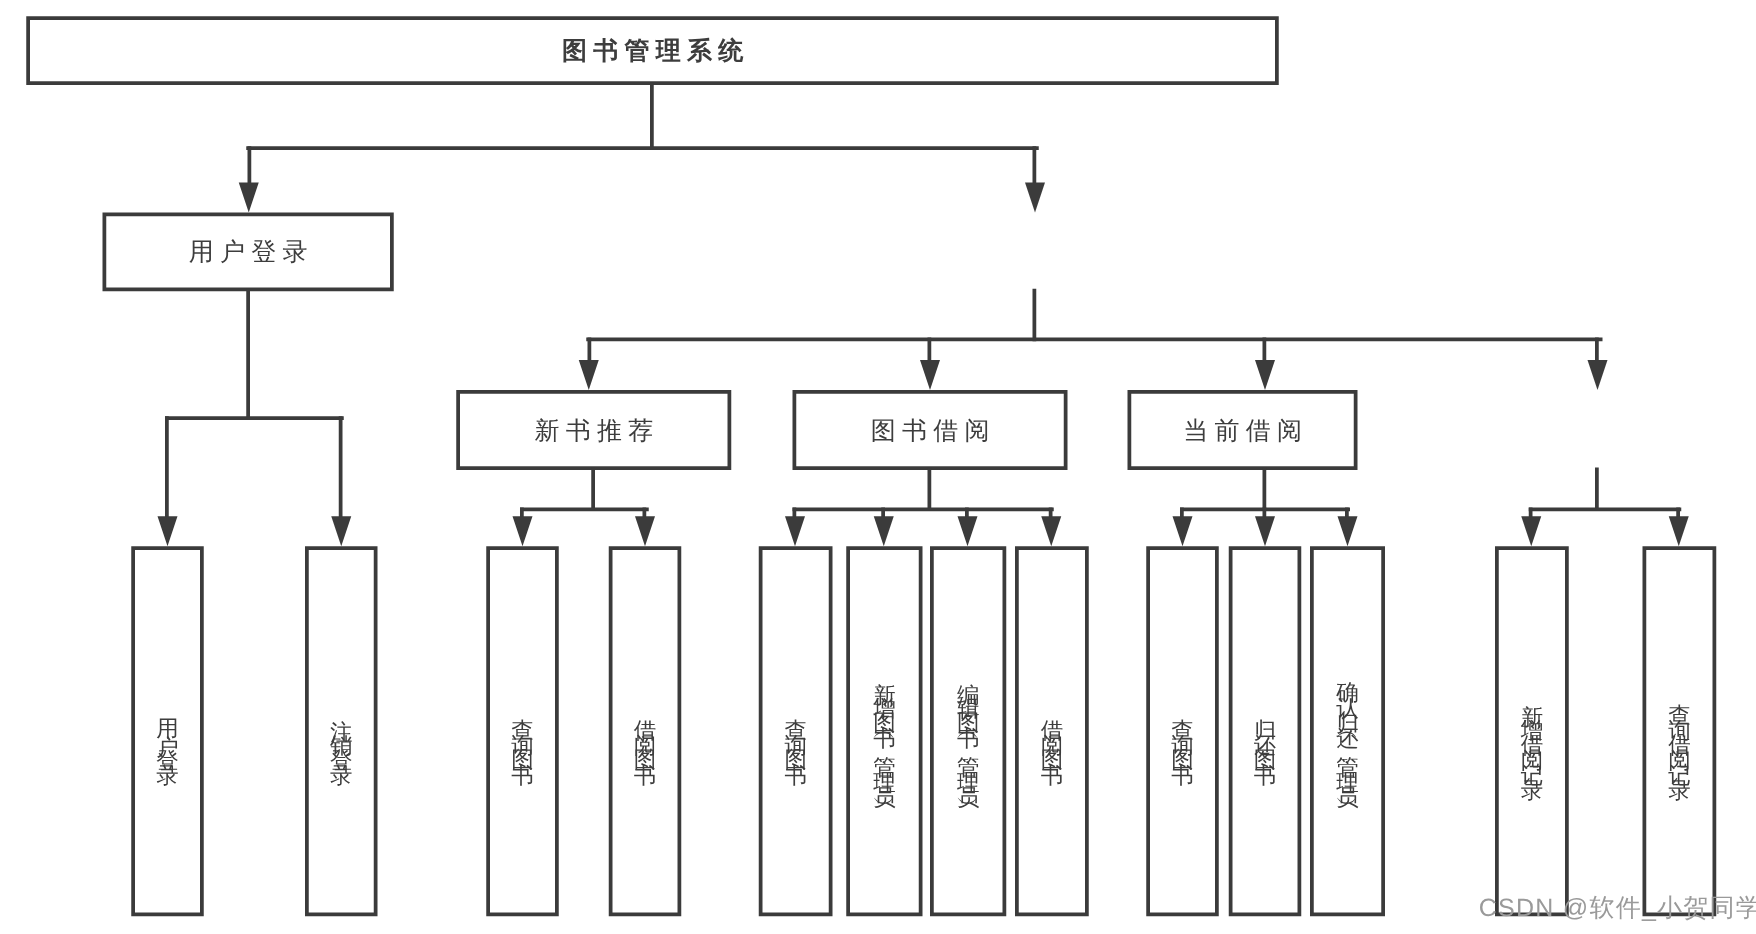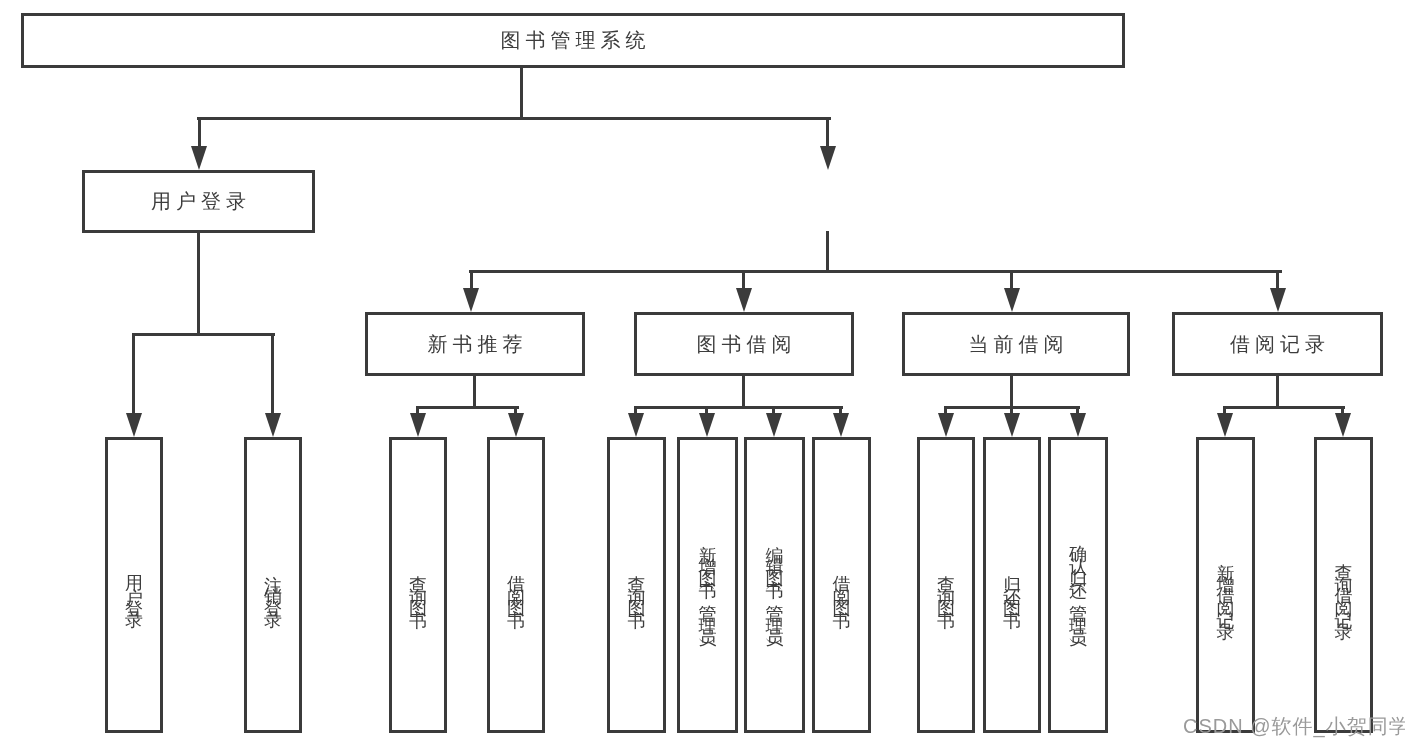--- a/index.html
+++ b/index.html
@@ -49,21 +49,21 @@
     letter-spacing:1px;
     color:#9a9a9a;
     white-space:nowrap;
   }
 </style>
 </head>
 <body>
 
 <div id="canvas">
 
-  <div class="box hnode" style="left:21px;top:13px;width:1104px;height:55px;">图书管理系统</div>
+  <div class="box hnode" style="left:21px;top:13px;width:1002px;height:55px;font-weight:bold;">图书管理系统</div>
 
   <div class="vl" style="left:520px;top:66px;height:52px;"></div>
   <div class="hl" style="left:197px;top:117px;width:634px;"></div>
   <div class="vl" style="left:198px;top:117px;height:32px;"></div>
   <div class="ar" style="left:191px;top:146px;"></div>
   <div class="vl" style="left:826px;top:117px;height:32px;"></div>
   <div class="ar" style="left:820px;top:146px;"></div>
 
   <div class="box hnode" style="left:82px;top:170px;width:233px;height:63px;">用户登录</div>
 
@@ -80,22 +80,21 @@
   <div class="ar" style="left:463px;top:288px;"></div>
   <div class="vl" style="left:742px;top:270px;height:20px;"></div>
   <div class="ar" style="left:736px;top:288px;"></div>
   <div class="vl" style="left:1010px;top:270px;height:20px;"></div>
   <div class="ar" style="left:1004px;top:288px;"></div>
   <div class="vl" style="left:1276px;top:270px;height:20px;"></div>
   <div class="ar" style="left:1270px;top:288px;"></div>
 
   <div class="box hnode" style="left:634px;top:312px;width:220px;height:64px;">图书借阅</div>
   <div class="box hnode" style="left:365px;top:312px;width:220px;height:64px;">新书推荐</div>
-  <div class="box hnode" style="left:902px;top:312px;width:228px;height:64px;text-align:center;">当前借阅</div>
-  <div class="box hnode" style="left:1172px;top:312px;width:211px;height:64px;">借阅记录</div>
+  <div class="box hnode" style="left:902px;top:312px;width:184px;height:64px;text-align:center;">当前借阅</div>
 
   <div class="vl" style="left:473px;top:374px;height:34px;"></div>
   <div class="hl" style="left:416px;top:406px;width:103px;"></div>
   <div class="vl" style="left:416px;top:406px;height:10px;"></div>
   <div class="ar" style="left:410px;top:413px;"></div>
   <div class="vl" style="left:514px;top:406px;height:10px;"></div>
   <div class="ar" style="left:508px;top:413px;"></div>
 
   <div class="vl" style="left:742px;top:374px;height:34px;"></div>
   <div class="hl" style="left:634px;top:406px;width:209px;"></div>

